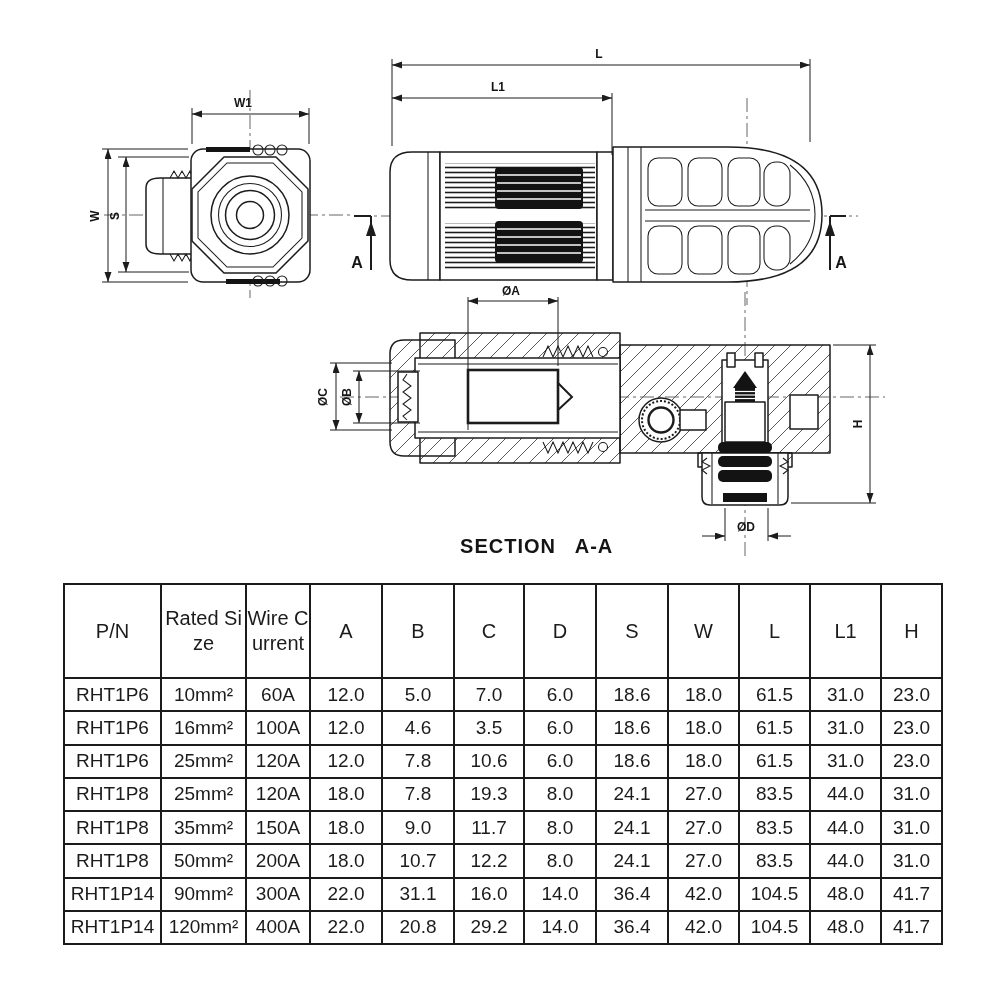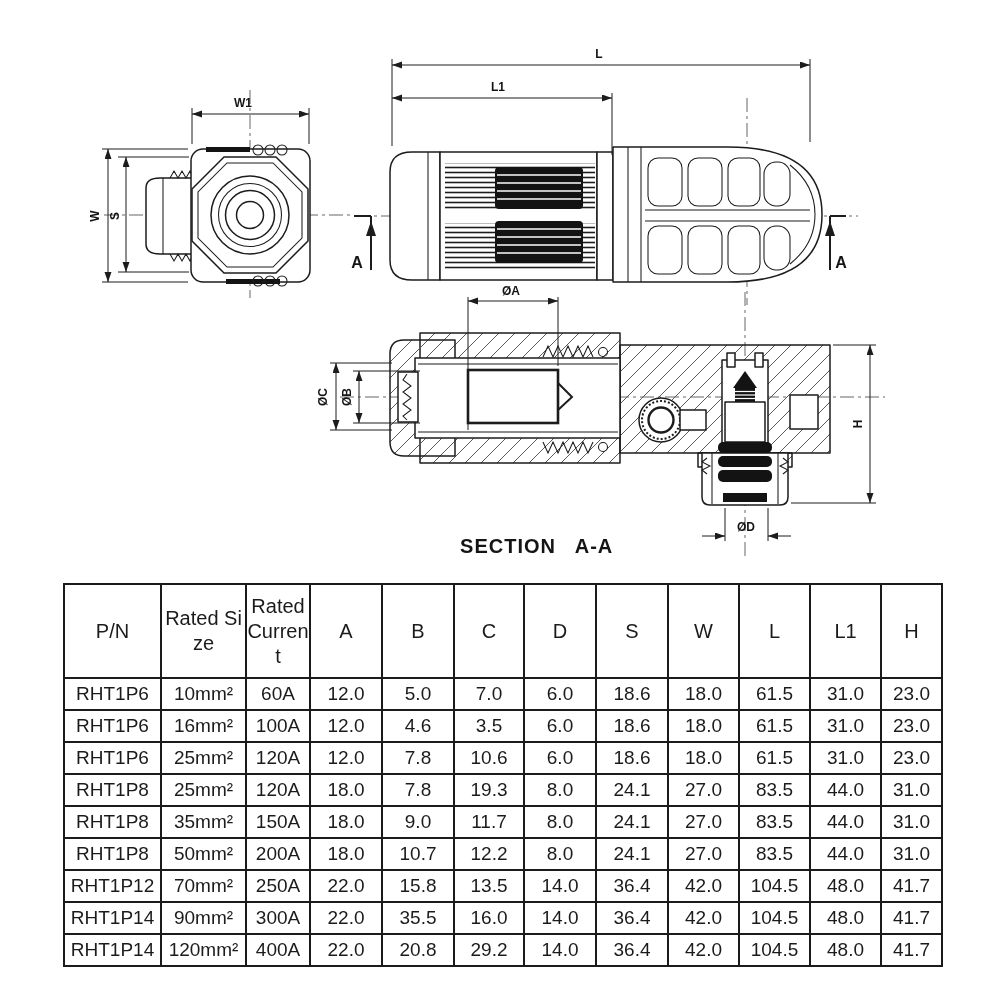--- a/index.html
+++ b/index.html
@@ -247,21 +247,21 @@
         <col style="width:72px">
         <col style="width:71px">
     <col style="width:71px">
         <col style="width:71px">
         <col style="width:61px">
   </colgroup>
   <thead>
     <tr>
       <th>P/N</th>
       <th>Rated Size</th>
-      <th>Rated Current</th>
+      <th>Wire Current</th>
       <th>A</th>
       <th>B</th>
       <th>C</th>
       <th>D</th>
       <th>S</th>
       <th>W</th>
       <th>L</th>
       <th>L1</th>
       <th>H</th>
     </tr>
@@ -345,39 +345,25 @@
           <td>10.7</td>
           <td>12.2</td>
           <td>8.0</td>
           <td>24.1</td>
           <td>27.0</td>
           <td>83.5</td>
           <td>44.0</td>
           <td>31.0</td>
         </tr>
         <tr>
-          <td>RHT1P12</td>
-          <td>70mm²</td>
-          <td>250A</td>
-          <td>22.0</td>
-          <td>15.8</td>
-          <td>13.5</td>
-          <td>14.0</td>
-          <td>36.4</td>
-          <td>42.0</td>
-          <td>104.5</td>
-          <td>48.0</td>
-          <td>41.7</td>
-        </tr>
-        <tr>
           <td>RHT1P14</td>
           <td>90mm²</td>
           <td>300A</td>
           <td>22.0</td>
-          <td>35.5</td>
+          <td>31.1</td>
           <td>16.0</td>
           <td>14.0</td>
           <td>36.4</td>
           <td>42.0</td>
           <td>104.5</td>
           <td>48.0</td>
           <td>41.7</td>
         </tr>
         <tr>
           <td>RHT1P14</td>

